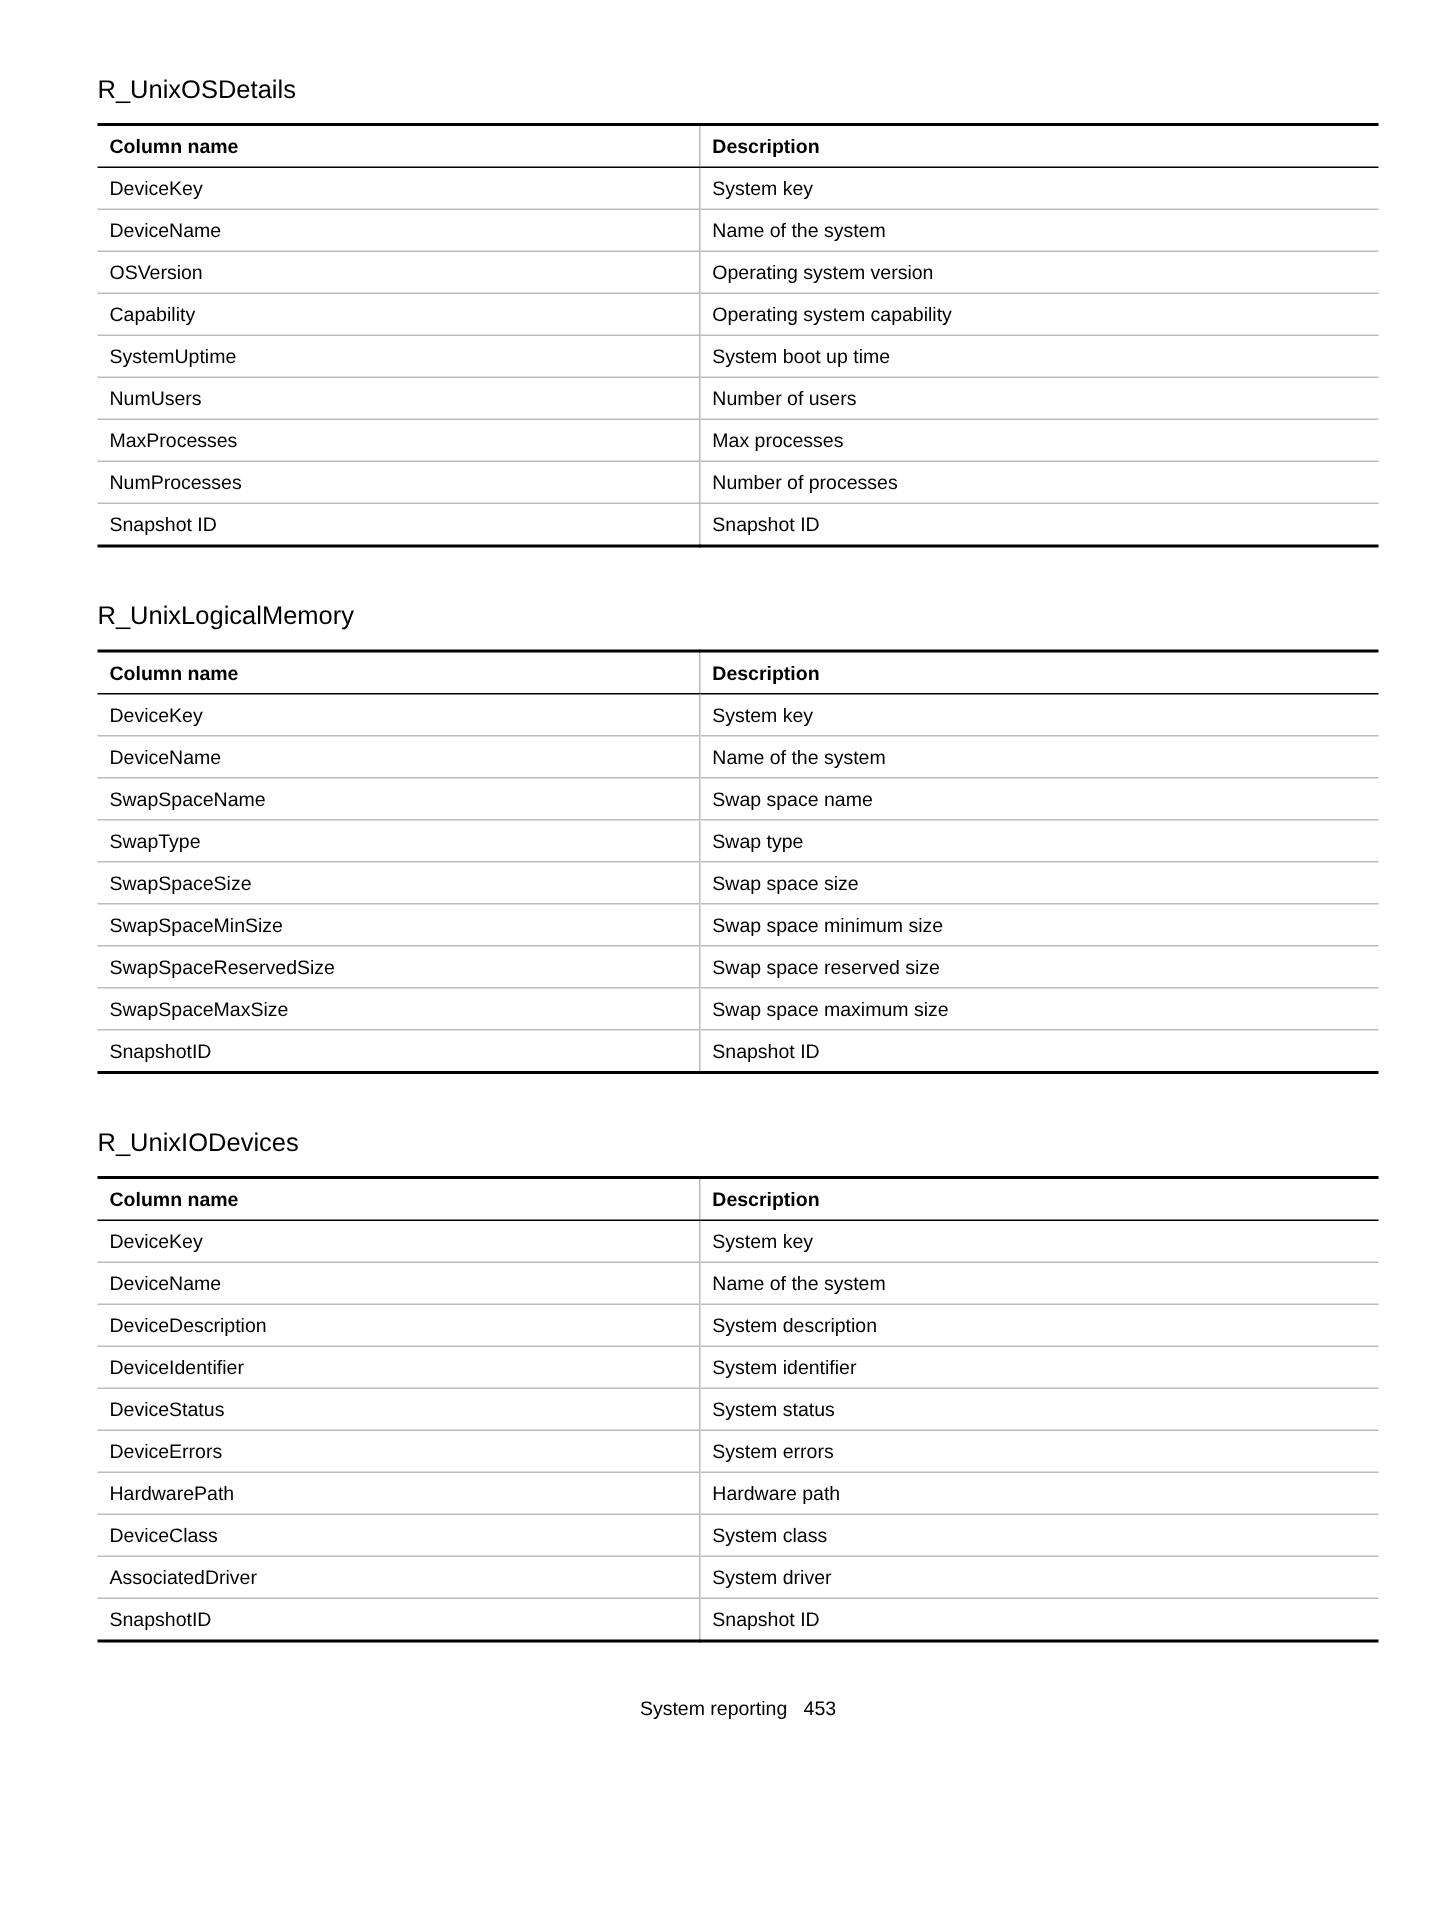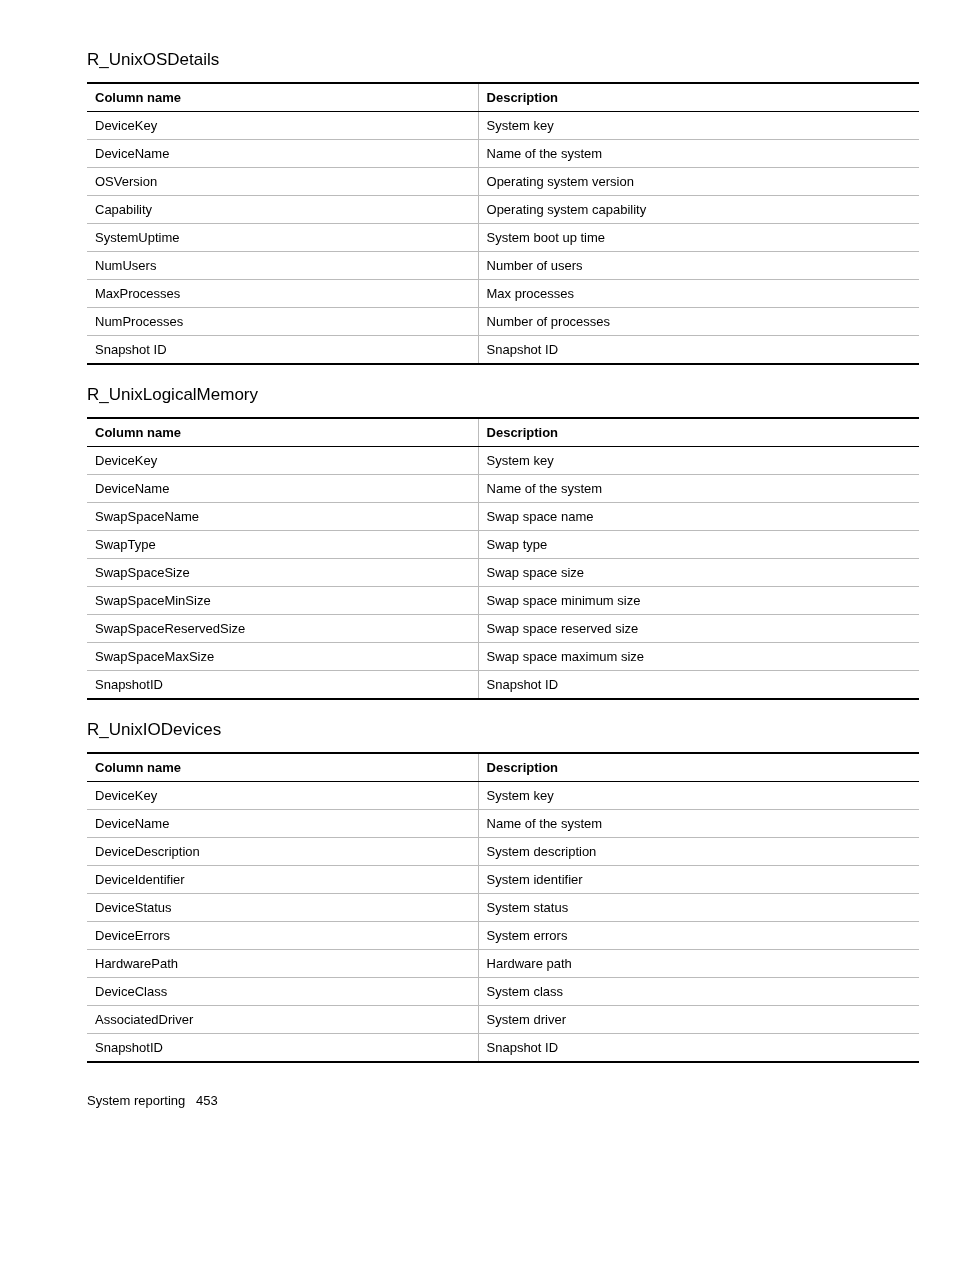--- a/index.html
+++ b/index.html
@@ -4,32 +4,32 @@
 <style>
   body {
     font-family: Arial, Helvetica, sans-serif;
     margin: 0;
     padding: 0;
     background: #fff;
     color: #000;
     width: 954px;
   }
   .page {
-    padding: 50px 35px 20px 87px;
+    padding: 50px 35px 20px 65px;
   }
   h2.section-title {
     font-size: 17px;
     font-weight: normal;
     margin: 0 0 12px 0;
     color: #000;
   }
   table.doc-table {
     width: 100%;
     border-collapse: collapse;
-    margin-bottom: 20px;
+    margin-bottom: 36px;
     border-top: 2px solid #000;
     border-bottom: 2px solid #000;
   }
   table.doc-table th,
   table.doc-table td {
     text-align: left;
     padding: 6px 8px;
     font-size: 13px;
     vertical-align: middle;
   }
@@ -39,21 +39,21 @@
   }
   table.doc-table td {
     border-top: 1px solid #bbb;
   }
   table.doc-table td.col-left,
   table.doc-table th.col-left {
     border-right: 1px solid #bbb;
     width: 47%;
   }
   .footer {
-    text-align: left;
+    text-align: center;
     font-size: 13px;
     margin-top: 30px;
     padding-right: 0;
   }
 </style>
 </head>
 <body>
 
 <div class="page">
 

